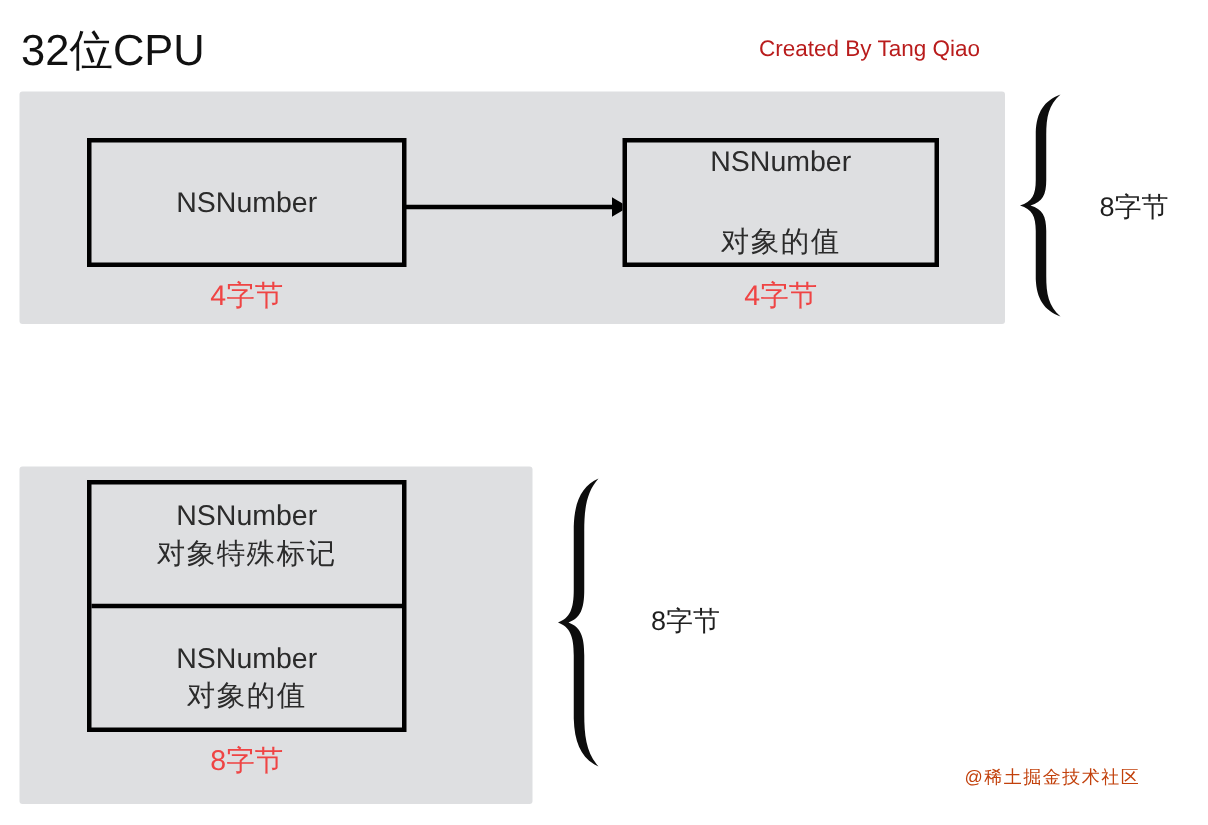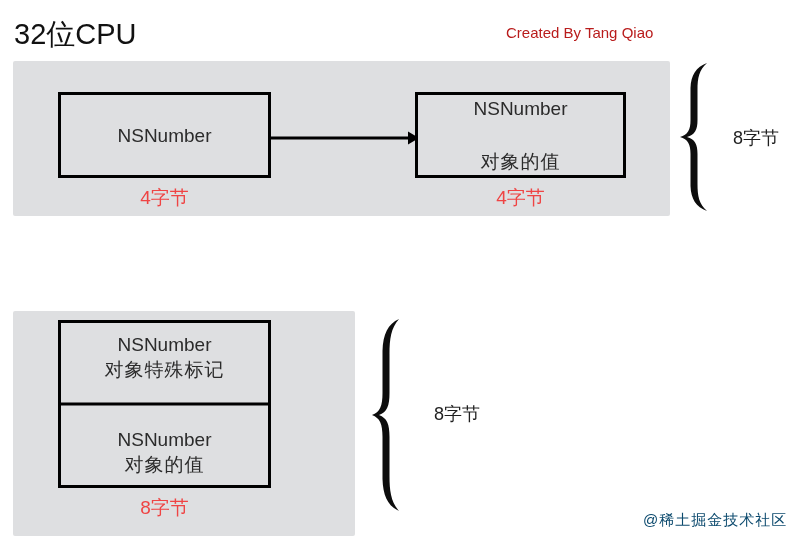--- a/index.html
+++ b/index.html
@@ -133,22 +133,22 @@
     line-height: 1;
   }
   #brace-label-32 { left: 733px; top: 129px; }
   #brace-label-64 { left: 434px; top: 405px; }
 
   
   .watermark {
     position: absolute;
     left: 643px;
     top: 512px;
-    font-size: 15px;
-    color: #0c4a6e;
+    font-size: 12px;
+    color: #c2410c;
     white-space: nowrap;
     line-height: 1;
     letter-spacing: 1px;
   }
 </style>
 </head>
 <body>
 
 <div class="canvas">
 

